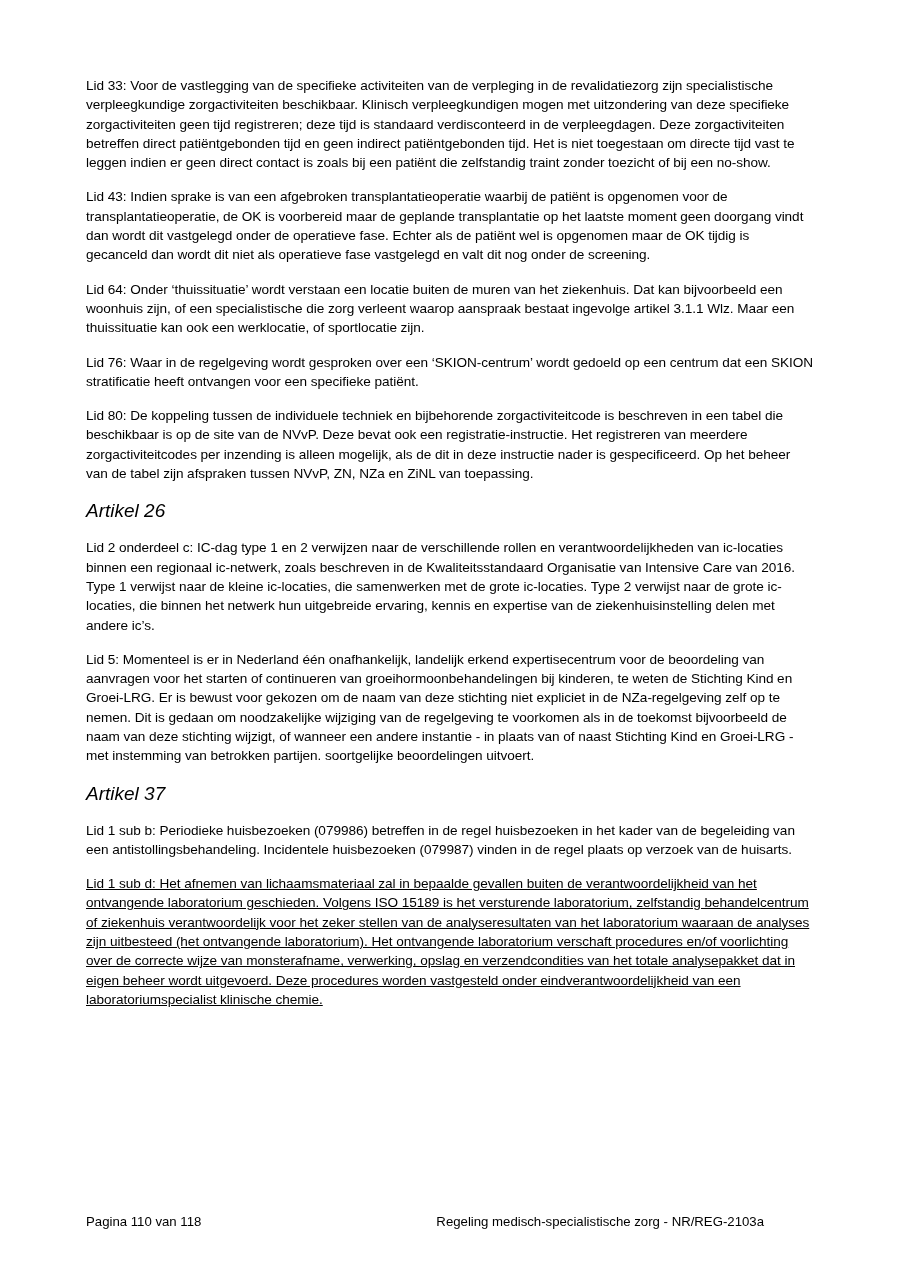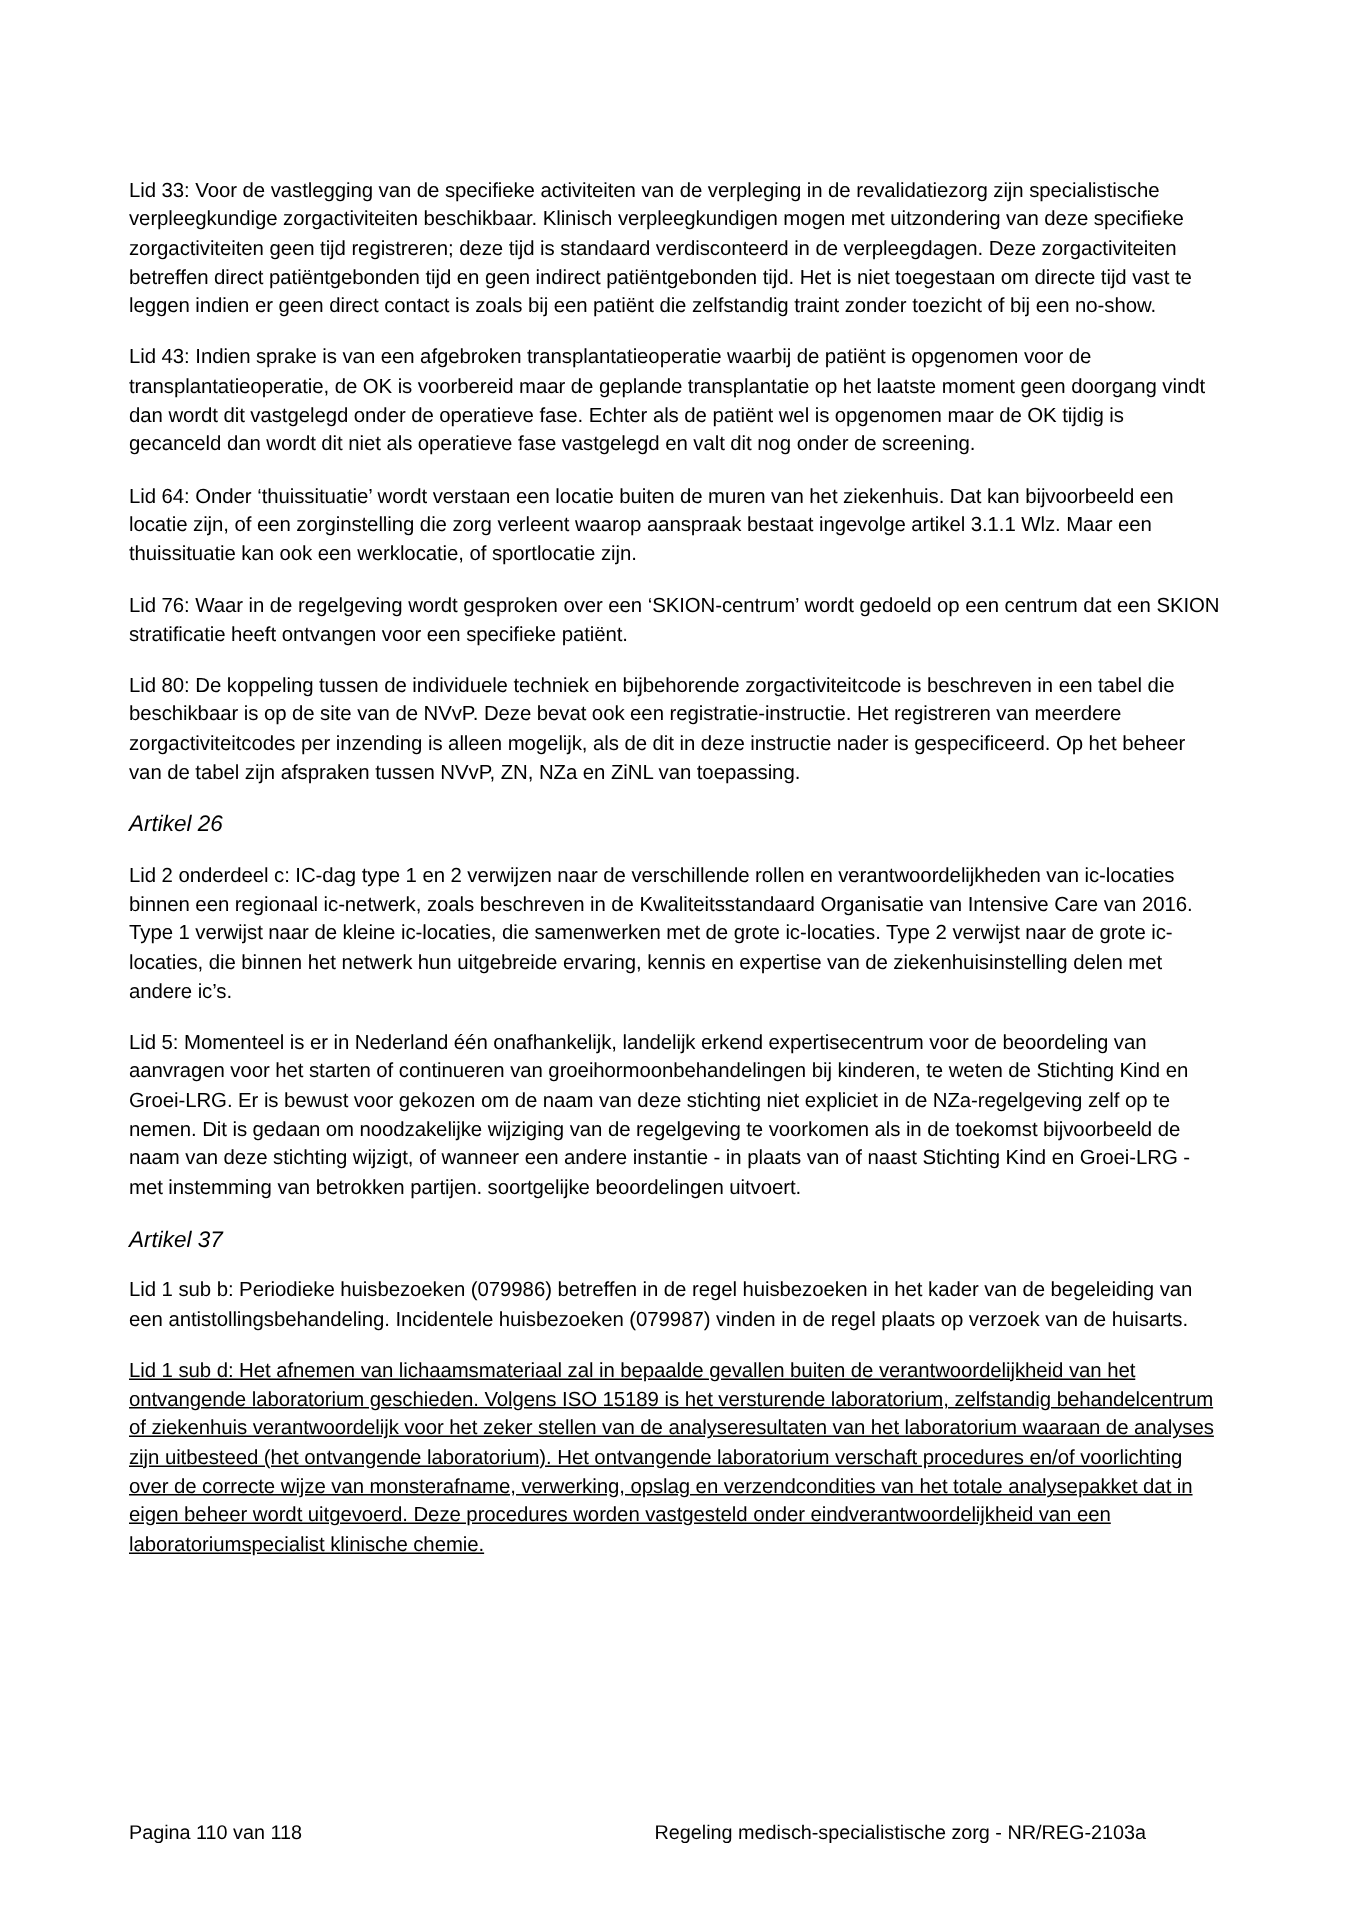--- a/index.html
+++ b/index.html
@@ -12,40 +12,40 @@
     height: 1273px;
     font-family: "Liberation Sans", sans-serif;
     color: #000000;
     position: relative;
     overflow: hidden;
   }
   .page {
     box-sizing: border-box;
     width: 892px;
     height: 1273px;
-    padding: 117px 86px 0 86px;
+    padding: 76px 86px 0 86px;
     position: relative;
   }
   .content {
     width: 728px;
   }
   p.para {
     margin: 0 0 15px 0;
     font-size: 13.6px;
     line-height: 1.42;
     text-align: left;
     letter-spacing: -0.05px;
   }
   p.para:last-child {
     margin-bottom: 0;
     text-decoration: underline;
   }
   .section-heading {
     margin: 0 0 13px 0;
-    font-size: 15px;
+    font-size: 19px;
     font-style: italic;
     line-height: 1.42;
   }
   .spacer-before {
     margin-top: 3px;
   }
   .footer {
     position: absolute;
     left: 86px;
     right: 86px;
@@ -64,21 +64,21 @@
   }
 </style>
 </head>
 <body>
 
 <div class="page">
   <div class="content">
 
     <p class="para">Lid 33: Voor de vastlegging van de specifieke activiteiten van de verpleging in de revalidatiezorg zijn specialistische verpleegkundige zorgactiviteiten beschikbaar. Klinisch verpleegkundigen mogen met uitzondering van deze specifieke zorgactiviteiten geen tijd registreren; deze tijd is standaard verdisconteerd in de verpleegdagen. Deze zorgactiviteiten betreffen direct patiëntgebonden tijd en geen indirect patiëntgebonden tijd. Het is niet toegestaan om directe tijd vast te leggen indien er geen direct contact is zoals bij een patiënt die zelfstandig traint zonder toezicht of bij een no-show.</p>
     <p class="para">Lid 43: Indien sprake is van een afgebroken transplantatieoperatie waarbij de patiënt is opgenomen voor de transplantatieoperatie, de OK is voorbereid maar de geplande transplantatie op het laatste moment geen doorgang vindt dan wordt dit vastgelegd onder de operatieve fase. Echter als de patiënt wel is opgenomen maar de OK tijdig is gecanceld dan wordt dit niet als operatieve fase vastgelegd en valt dit nog onder de screening.</p>
-    <p class="para">Lid 64: Onder ‘thuissituatie’ wordt verstaan een locatie buiten de muren van het ziekenhuis. Dat kan bijvoorbeeld een locatie zijn, of een zorginstelling die zorg verleent waarop aanspraak bestaat ingevolge artikel 3.1.1 Wlz. Maar een thuissituatie kan ook een werklocatie, of sportlocatie zijn.</p>
+    <p class="para">Lid 64: Onder ‘thuissituatie’ wordt verstaan een locatie buiten de muren van het ziekenhuis. Dat kan bijvoorbeeld een woonhuis zijn, of een specialistische die zorg verleent waarop aanspraak bestaat ingevolge artikel 3.1.1 Wlz. Maar een thuissituatie kan ook een werklocatie, of sportlocatie zijn.</p>
     <p class="para">Lid 76: Waar in de regelgeving wordt gesproken over een ‘SKION-centrum’ wordt gedoeld op een centrum dat een SKION stratificatie heeft ontvangen voor een specifieke patiënt.</p>
     <p class="para">Lid 80: De koppeling tussen de individuele techniek en bijbehorende zorgactiviteitcode is beschreven in een tabel die beschikbaar is op de site van de NVvP. Deze bevat ook een registratie-instructie. Het registreren van meerdere zorgactiviteitcodes per inzending is alleen mogelijk, als de dit in deze instructie nader is gespecificeerd. Op het beheer van de tabel zijn afspraken tussen NVvP, ZN, NZa en ZiNL van toepassing.</p>
 
     <p class="section-heading spacer-before">Artikel 26</p>
 
     <p class="para">Lid 2 onderdeel c: IC-dag type 1 en 2 verwijzen naar de verschillende rollen en verantwoordelijkheden van ic-locaties binnen een regionaal ic-netwerk, zoals beschreven in de Kwaliteitsstandaard Organisatie van Intensive Care van 2016. Type 1 verwijst naar de kleine ic-locaties, die samenwerken met de grote ic-locaties. Type 2 verwijst naar de grote ic-locaties, die binnen het netwerk hun uitgebreide ervaring, kennis en expertise van de ziekenhuisinstelling delen met andere ic’s.</p>
     <p class="para">Lid 5: Momenteel is er in Nederland één onafhankelijk, landelijk erkend expertisecentrum voor de beoordeling van aanvragen voor het starten of continueren van groeihormoonbehandelingen bij kinderen, te weten de Stichting Kind en Groei-LRG. Er is bewust voor gekozen om de naam van deze stichting niet expliciet in de NZa-regelgeving zelf op te nemen. Dit is gedaan om noodzakelijke wijziging van de regelgeving te voorkomen als in de toekomst bijvoorbeeld de naam van deze stichting wijzigt, of wanneer een andere instantie - in plaats van of naast Stichting Kind en Groei-LRG - met instemming van betrokken partijen. soortgelijke beoordelingen uitvoert.</p>
 
     <p class="section-heading spacer-before">Artikel 37</p>
 

